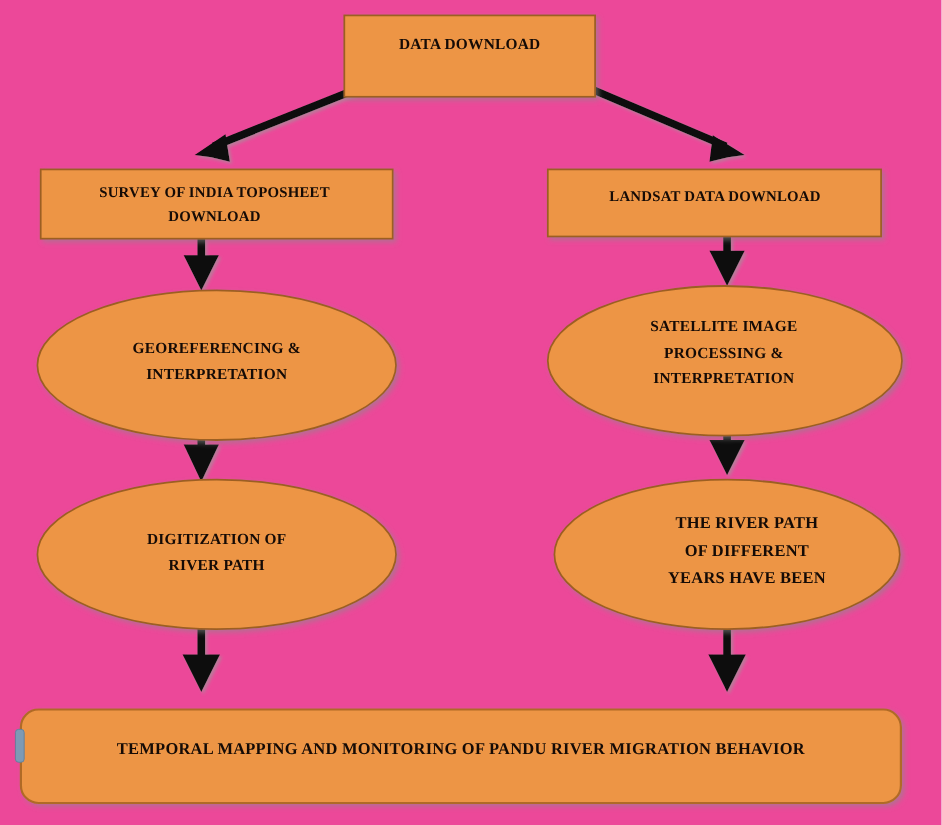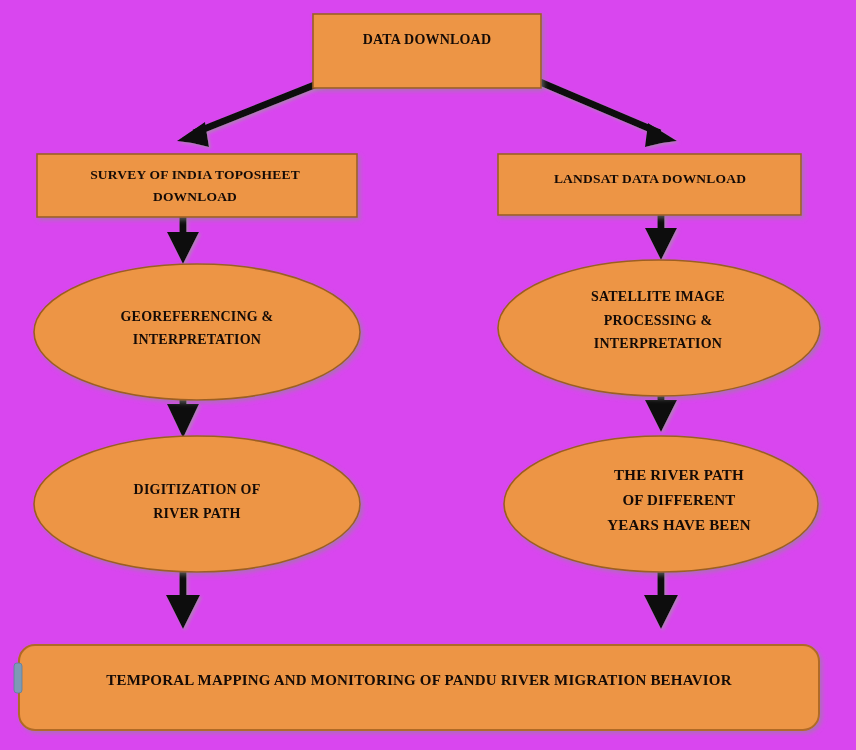--- a/index.html
+++ b/index.html
@@ -4,21 +4,21 @@
 <style>
   html, body {
     margin: 0;
     padding: 0;
     background: #ffffff;
   }
   #page {
     position: relative;
     width: 856px;
     height: 750px;
-    background: #d946ef;
+    background: #ec4899;
     overflow: hidden;
     font-family: "Liberation Serif", serif;
   }
   #flow {
     position: absolute;
     top: 0;
     left: 0;
     width: 856px;
     height: 750px;
   }

